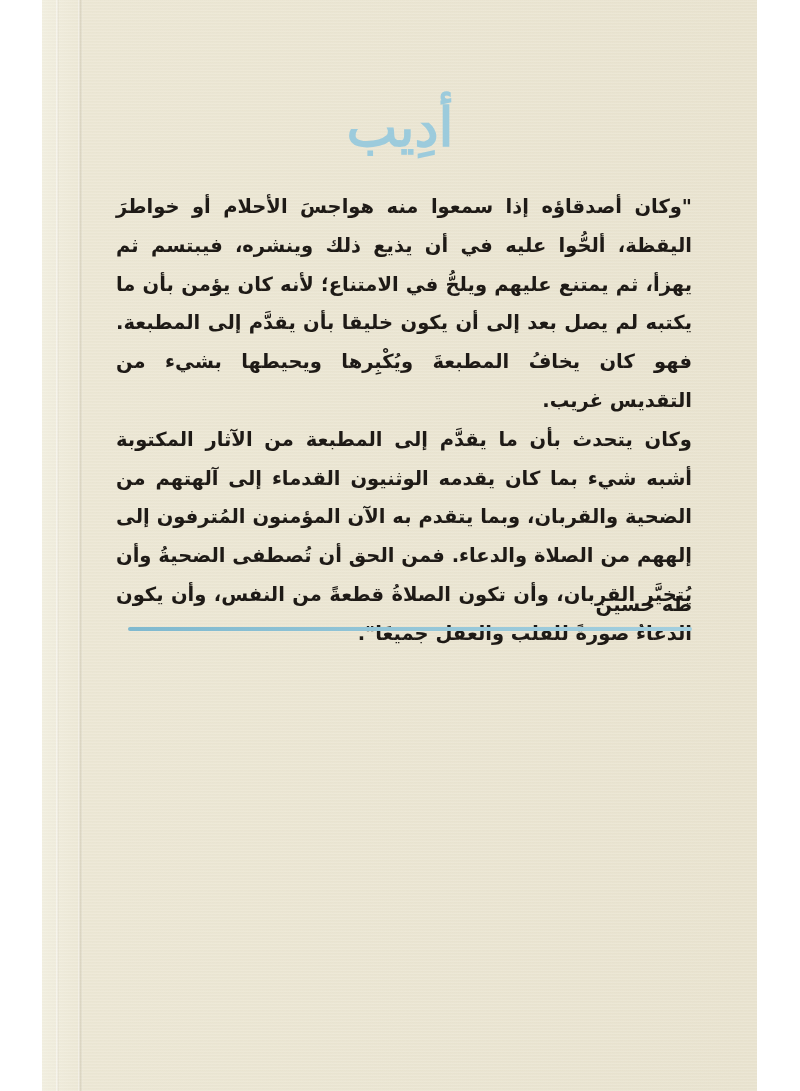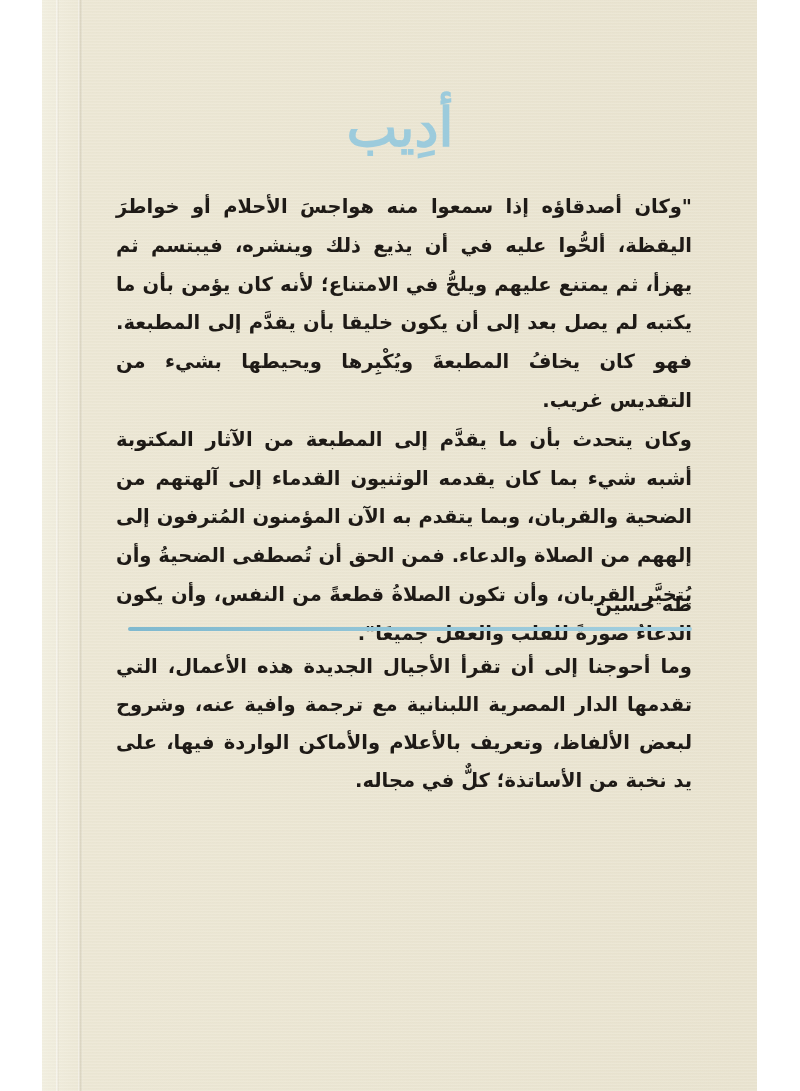--- a/index.html
+++ b/index.html
@@ -112,14 +112,13 @@
 <div class="text-block quote-block">
   <p>"وكان أصدقاؤه إذا سمعوا منه هواجسَ الأحلام أو خواطرَ اليقظة، ألحُّوا عليه في أن يذيع ذلك وينشره، فيبتسم ثم يهزأ، ثم يمتنع عليهم ويلحُّ في الامتناع؛ لأنه كان يؤمن بأن ما يكتبه لم يصل بعد إلى أن يكون خليقا بأن يقدَّم إلى المطبعة. فهو كان يخافُ المطبعةَ ويُكْبِرها ويحيطها بشيء من التقديس غريب.</p>
   <p>وكان يتحدث بأن ما يقدَّم إلى المطبعة من الآثار المكتوبة أشبه شيء بما كان يقدمه الوثنيون القدماء إلى آلهتهم من الضحية والقربان، وبما يتقدم به الآن المؤمنون المُترفون إلى إلههم من الصلاة والدعاء. فمن الحق أن تُصطفى الضحيةُ وأن يُتخيَّر القربان، وأن تكون الصلاةُ قطعةً من النفس، وأن يكون الدعاءُ صورةً للقلب والعقل جميعًا".</p>
 </div>
 
 <div class="signature">طه حسين</div>
 
 <div class="divider"></div>
 
 <div class="text-block series-block">
-  <p>وما أحوجنا إلى أن تقرأ الأجيال الجديدة هذه الأعمال، التي تقدمها الدار المصرية اللبنانية مع ترجمة وافية عنه، وشروح لبعض الألفاظ، وتعريف بالأعلام والأماكن الواردة فيها، على يد نخبة من الأساتذة؛ كلٌّ في مجاله.</p>
 </div>
 
 </body></html>

